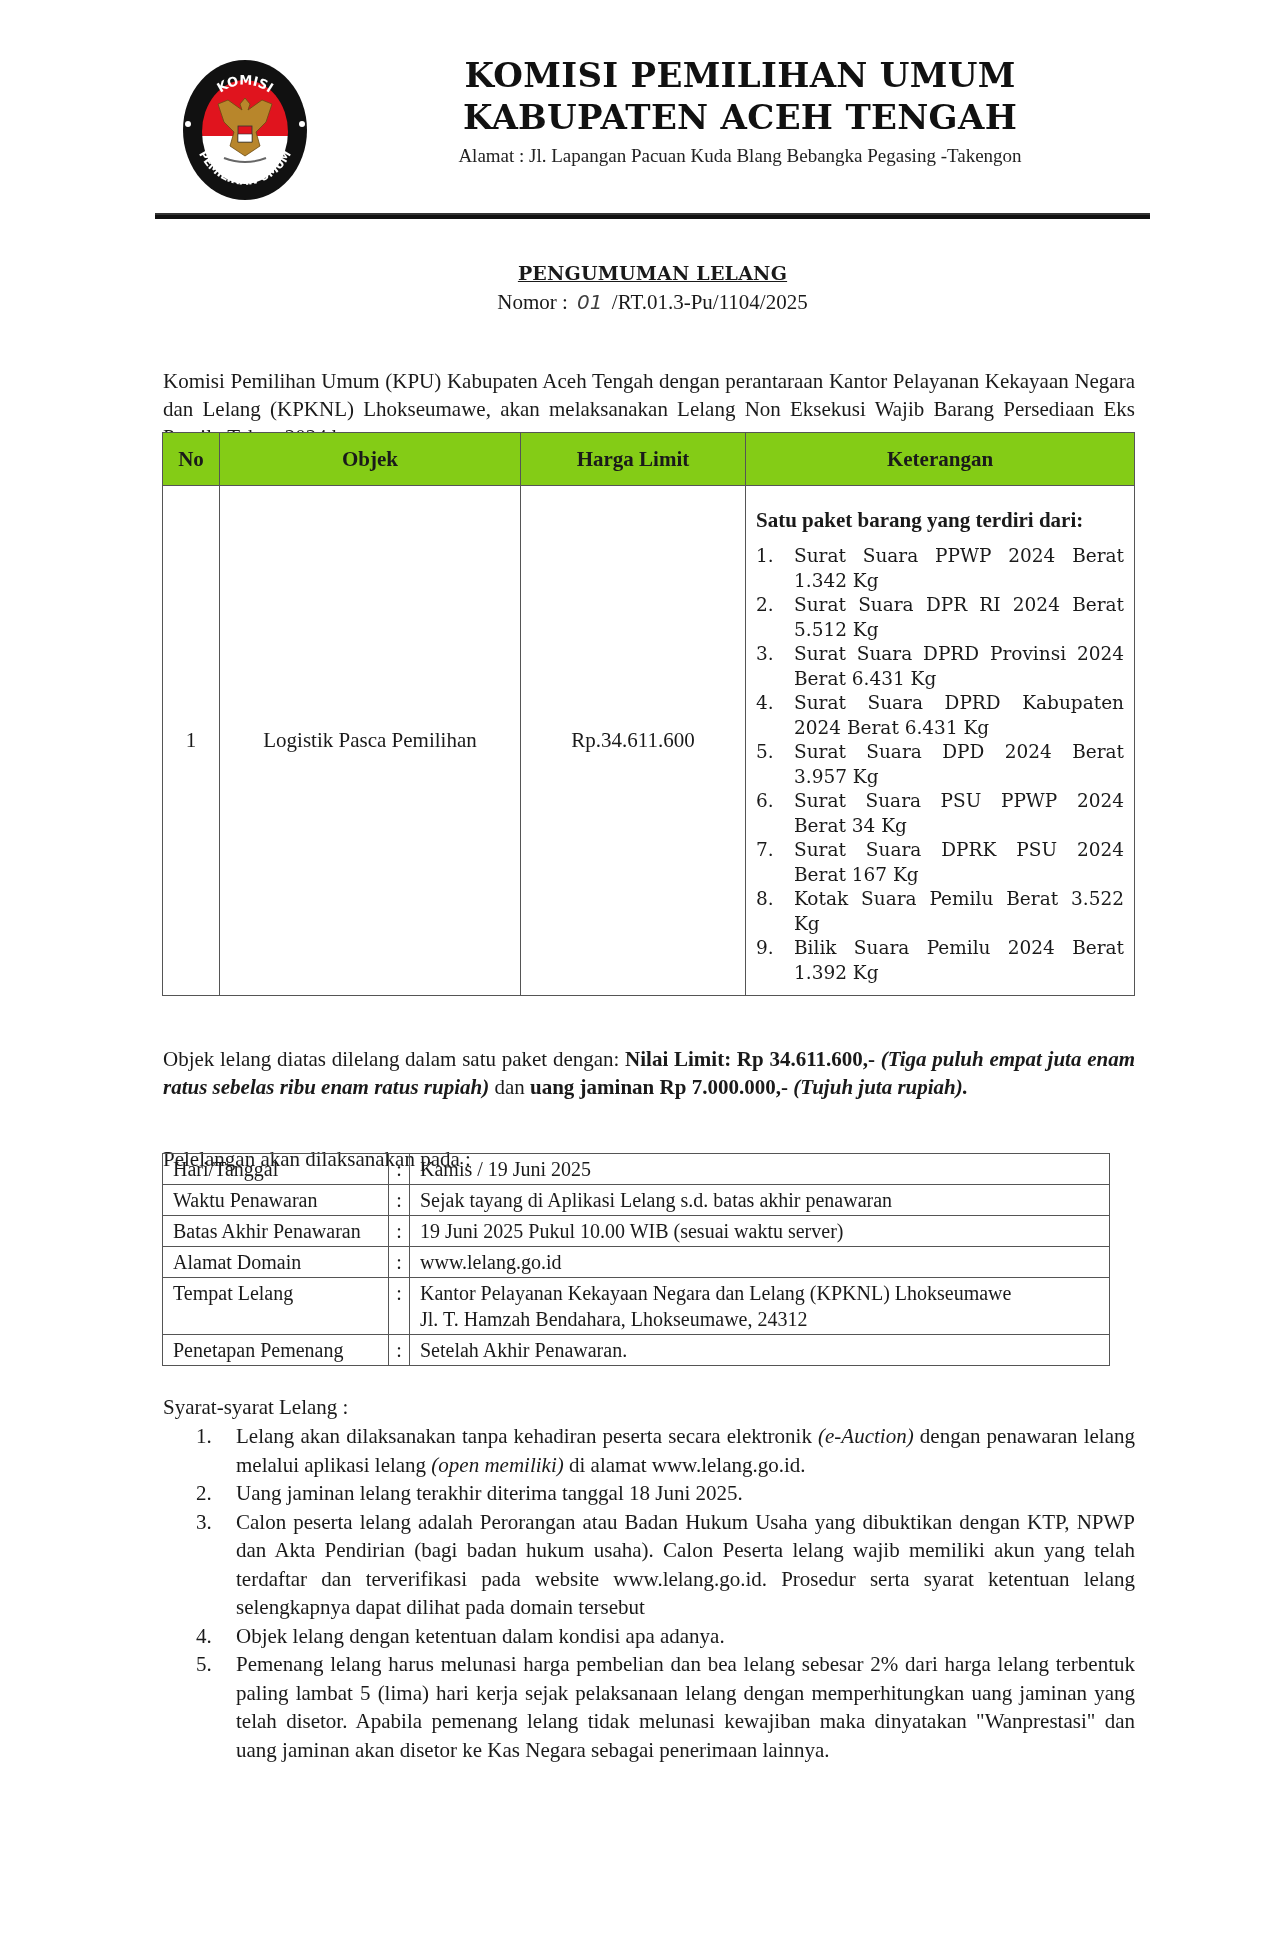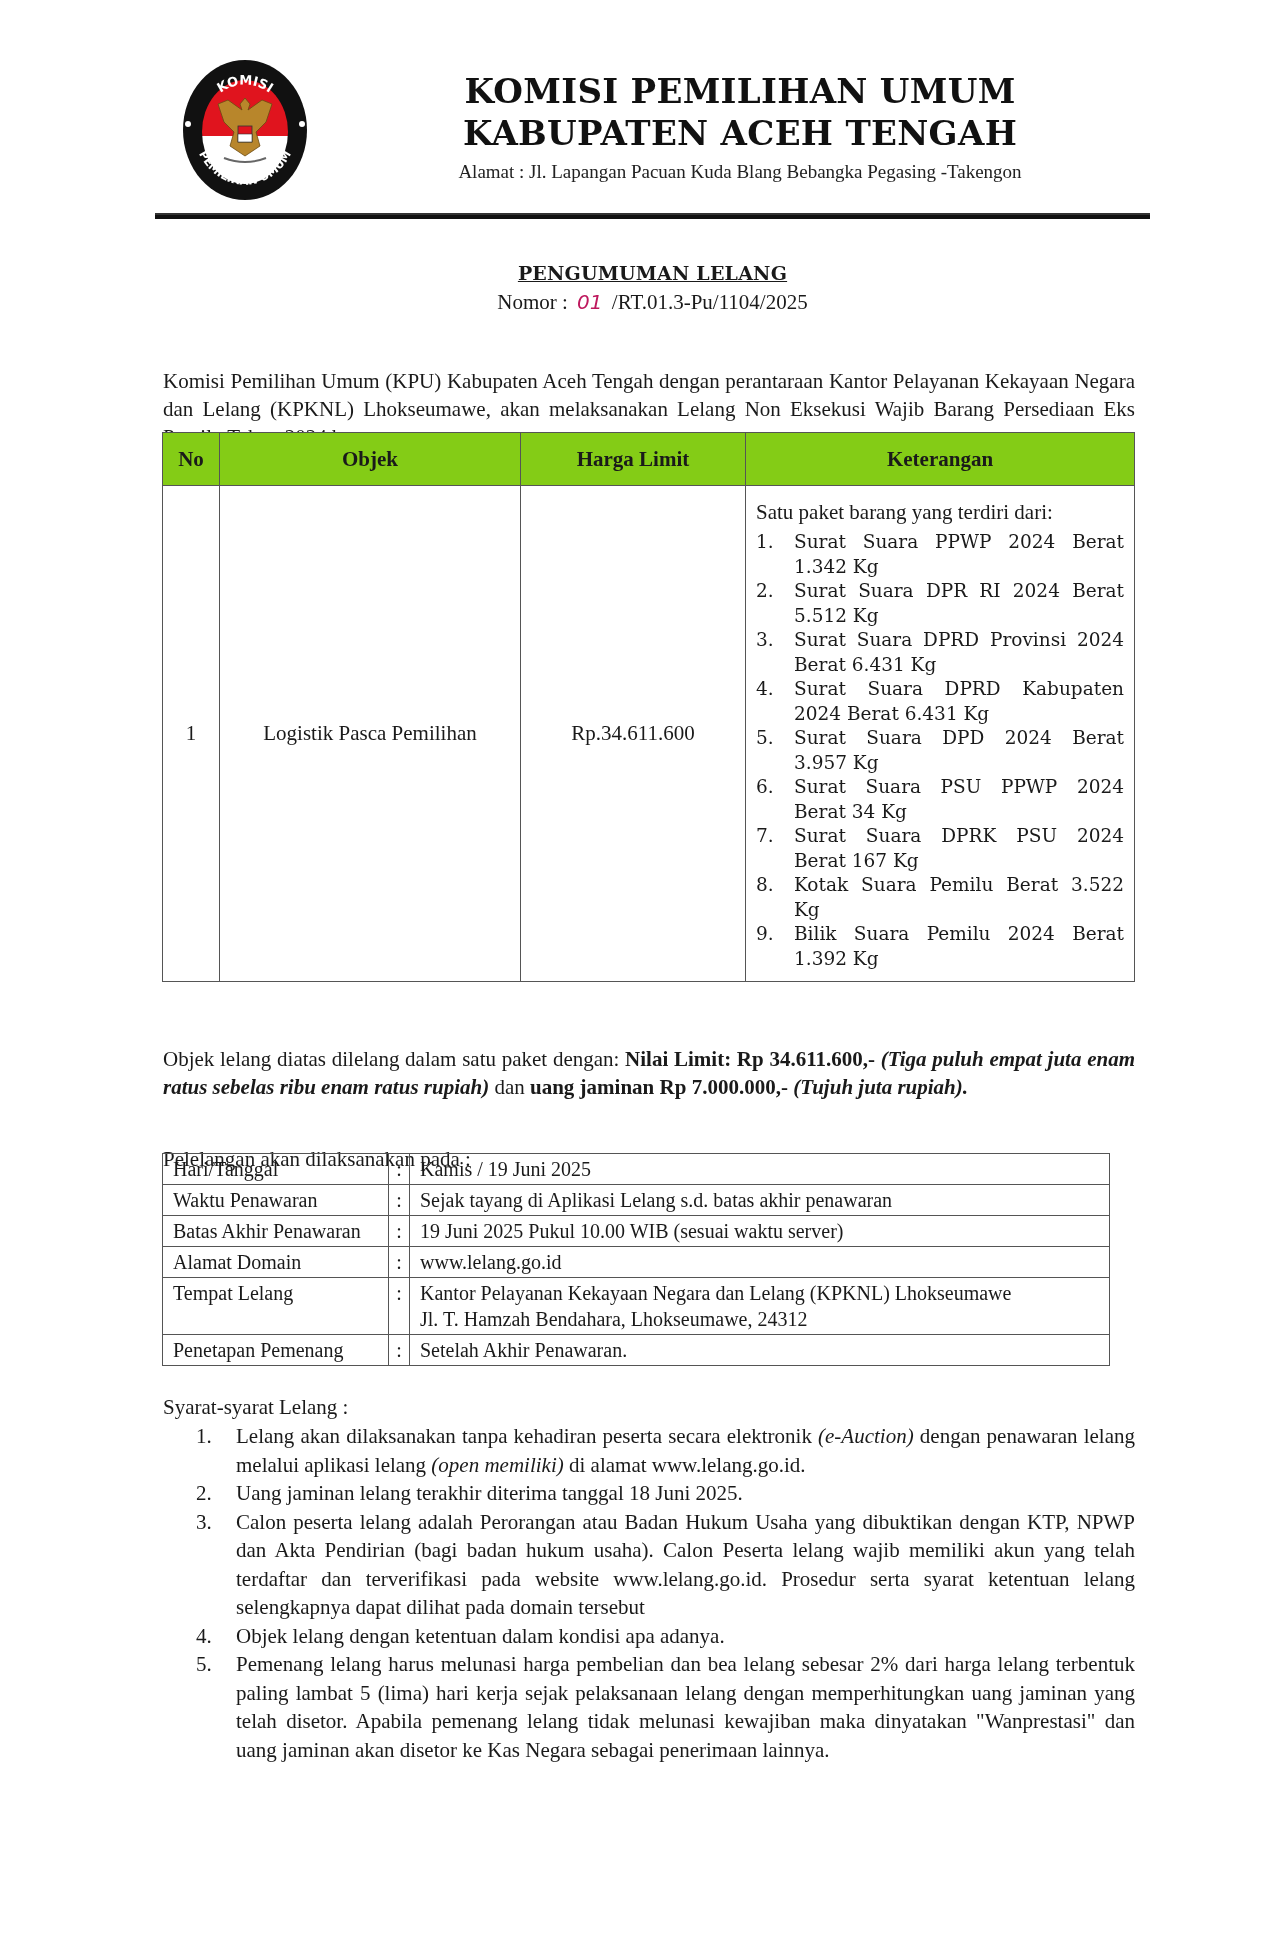--- a/index.html
+++ b/index.html
@@ -6,60 +6,60 @@
   body {
     width: 1270px; height: 1950px; position: relative; overflow: hidden;
     font-family: "DejaVu Serif", "Liberation Serif", serif;
     color: #1a1a1a;
   }
   .page { position: absolute; left: 0; top: 0; width: 1270px; height: 1950px; }
 
   
   .kop { position: absolute; left: 155px; top: 48px; width: 995px; height: 170px; }
   .logo { position: absolute; left: 25px; top: 10px; width: 130px; height: 145px; }
-  .kop-text { position: absolute; left: 170px; top: 6px; width: 830px; text-align: center; margin-top: 16px; }
+  .kop-text { position: absolute; left: 170px; top: 6px; width: 830px; text-align: center; }
   .kop-title {
     font-family: "DejaVu Serif", "Liberation Serif", serif;
     font-weight: bold; font-size: 34px; line-height: 42px; letter-spacing: 0.3px;
     color: #111;
   }
   .kop-addr { font-family: "Liberation Serif", serif; font-size: 19px; line-height: 24px; margin-top: 6px; color: #222; }
   .kop-line { position: absolute; left: 155px; top: 213px; width: 995px; height: 6px; border-top: 2px solid #333; border-bottom: 4px solid #111; box-sizing: border-box; }
 
   
   .doc-title {
     position: absolute; left: 155px; top: 262px; width: 995px; text-align: center;
     font-weight: bold; font-size: 19px; text-decoration: underline; letter-spacing: 0.2px;
     font-family: "DejaVu Serif", serif;
   }
   .doc-number {
     position: absolute; left: 155px; top: 290px; width: 995px; text-align: center;
     font-family: "Liberation Serif", serif; font-size: 21px;
   }
-  .doc-number .hand { color: #be185d; font-style: italic; font-family: "DejaVu Sans", sans-serif; font-size: 20px; padding: 0 4px; }
+  .doc-number .hand { color: #404040; font-style: italic; font-family: "DejaVu Sans", sans-serif; font-size: 20px; padding: 0 4px; }
 
   .para {
     position: absolute; left: 163px; width: 972px;
     font-family: "Liberation Serif", serif; font-size: 21px; line-height: 28px;
     text-align: justify;
     margin-top: 33px;
   }
 
   
   table.items {
     position: absolute; left: 162px; top: 432px; width: 973px;
     border-collapse: collapse; font-family: "Liberation Serif", serif; font-size: 21px;
   }
   table.items th {
     background: #84cc16; font-weight: bold; height: 50px; border: 1.5px solid #555;
     text-align: center;
   }
   table.items td { border: 1.5px solid #555; vertical-align: middle; text-align: center; }
   table.items td.ket { vertical-align: top; text-align: left; padding: 0 10px 10px 10px; }
-  .ket-intro { font-size: 21px; line-height: 28px; padding-top: 12px; margin-bottom: 4px; }
+  .ket-intro { font-size: 21px; line-height: 28px; padding-top: 20px; margin-bottom: 10px; font-weight: bold; }
   .ket-list { list-style: none; margin: 0; padding: 0; font-family: "DejaVu Serif", serif; font-size: 18.5px; }
   .ket-list li { display: flex; line-height: 24.5px; }
   .ket-list .num { width: 38px; flex-shrink: 0; }
   .ket-list .txt { text-align: justify; text-align-last: left; flex: 1; }
 
   
   table.sched {
     position: absolute; left: 162px; top: 1153px; width: 948px;
     border-collapse: collapse; font-family: "Liberation Serif", serif; font-size: 20px;
   }

